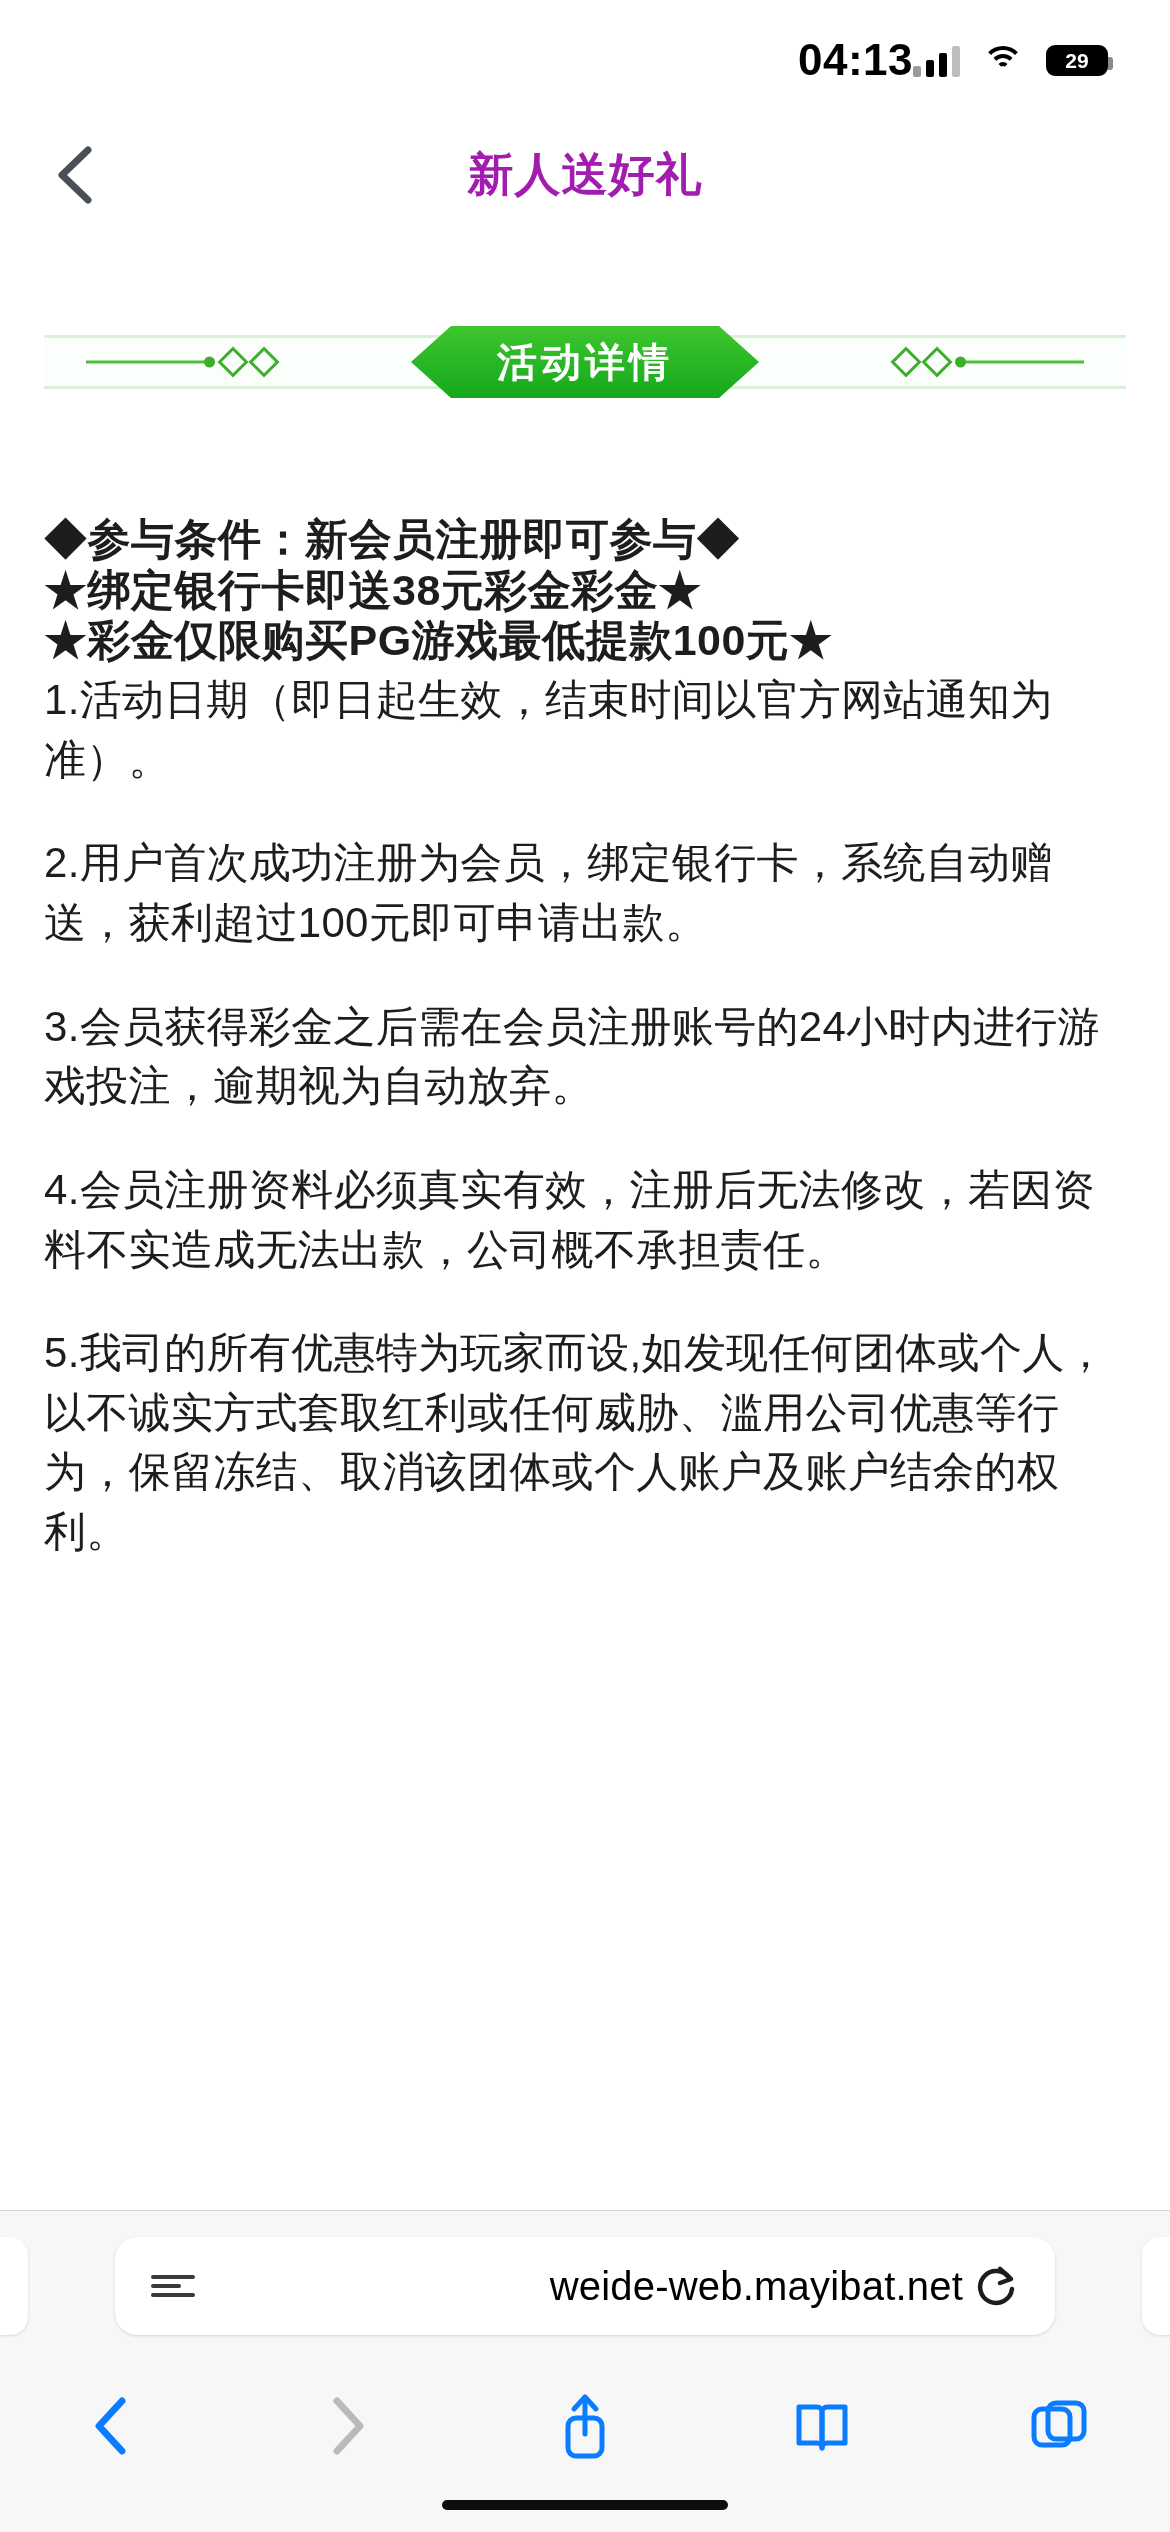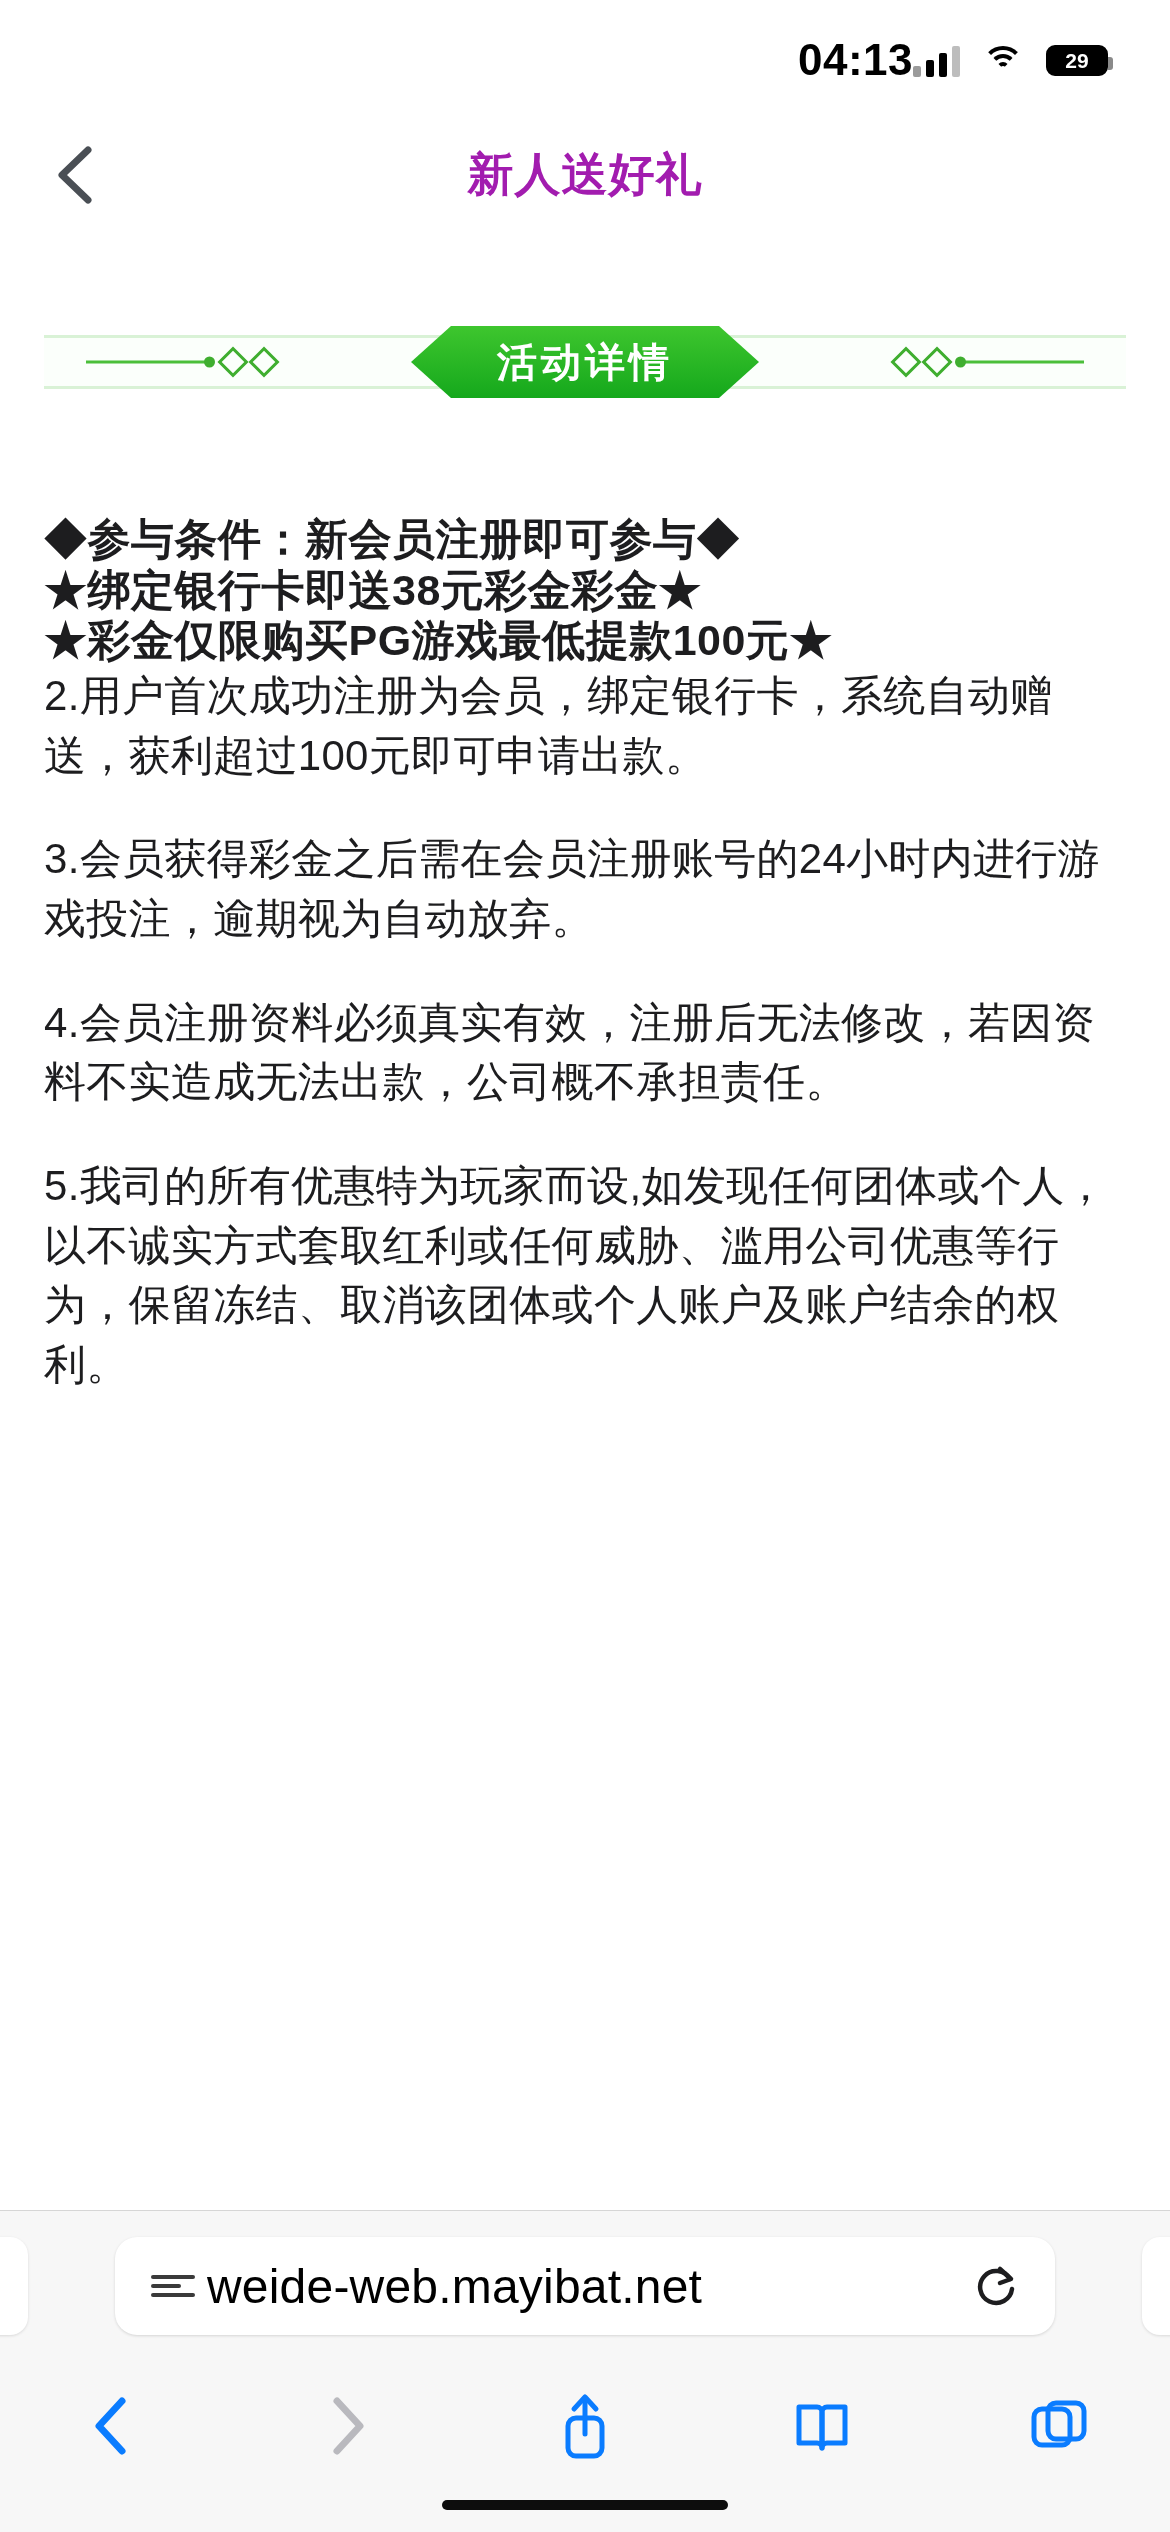--- a/index.html
+++ b/index.html
@@ -162,22 +162,22 @@
     box-shadow:0 1px 3px rgba(0,0,0,.14);
     display:flex; align-items:center; justify-content:space-between;
     padding:0 36px;
   }
   .aa-icon { display:flex; flex-direction:column; gap:5px; align-items:flex-start; width:56px;}
   .aa-icon span { display:block; height:4px; background:#3a3a3a; border-radius:2px; }
   .aa-icon span:nth-child(1){ width:44px; }
   .aa-icon span:nth-child(2){ width:30px; }
   .aa-icon span:nth-child(3){ width:44px; }
   .url-text {
-    font-size:48px; color:#000; font-weight:400; letter-spacing:0.2px;
-    flex:1; text-align:left;
+    font-size:40px; color:#000; font-weight:400; letter-spacing:0.2px;
+    flex:1; text-align:right;
   }
   .reload { width:56px; display:flex; justify-content:flex-end; }
 
   .tool-row {
     flex:1; display:flex; align-items:center; justify-content:space-between;
     padding:0 56px 42px 56px;
   }
   .tool { width:110px; height:96px; display:flex; align-items:center; justify-content:center; }
 
   .home-indicator {
@@ -235,20 +235,21 @@
           <b></b>
           <b></b>
         </div>
       <div class="banner-center">活动详情</div>
     </div>
 
     <div class="body-text">
       <div class="line bold">◆参与条件：新会员注册即可参与◆</div>
       <div class="line bold">★绑定银行卡即送38元彩金彩金★</div>
       <div class="line bold">★彩金仅限购买PG游戏最低提款100元★</div>
+      <div class="para" style="margin-top:4px">1.活动日期（即日起生效，结束时间以官方网站通知为准）。</div>
       <div class="para">2.用户首次成功注册为会员，绑定银行卡，系统自动赠送，获利超过100元即可申请出款。</div>
       <div class="para">3.会员获得彩金之后需在会员注册账号的24小时内进行游戏投注，逾期视为自动放弃。</div>
       <div class="para">4.会员注册资料必须真实有效，注册后无法修改，若因资料不实造成无法出款，公司概不承担责任。</div>
       <div class="para">5.我司的所有优惠特为玩家而设,如发现任何团体或个人，以不诚实方式套取红利或任何威胁、滥用公司优惠等行为，保留冻结、取消该团体或个人账户及账户结余的权利。</div>
     </div>
 
   </div>
 
   <div class="browser-bar">
 

